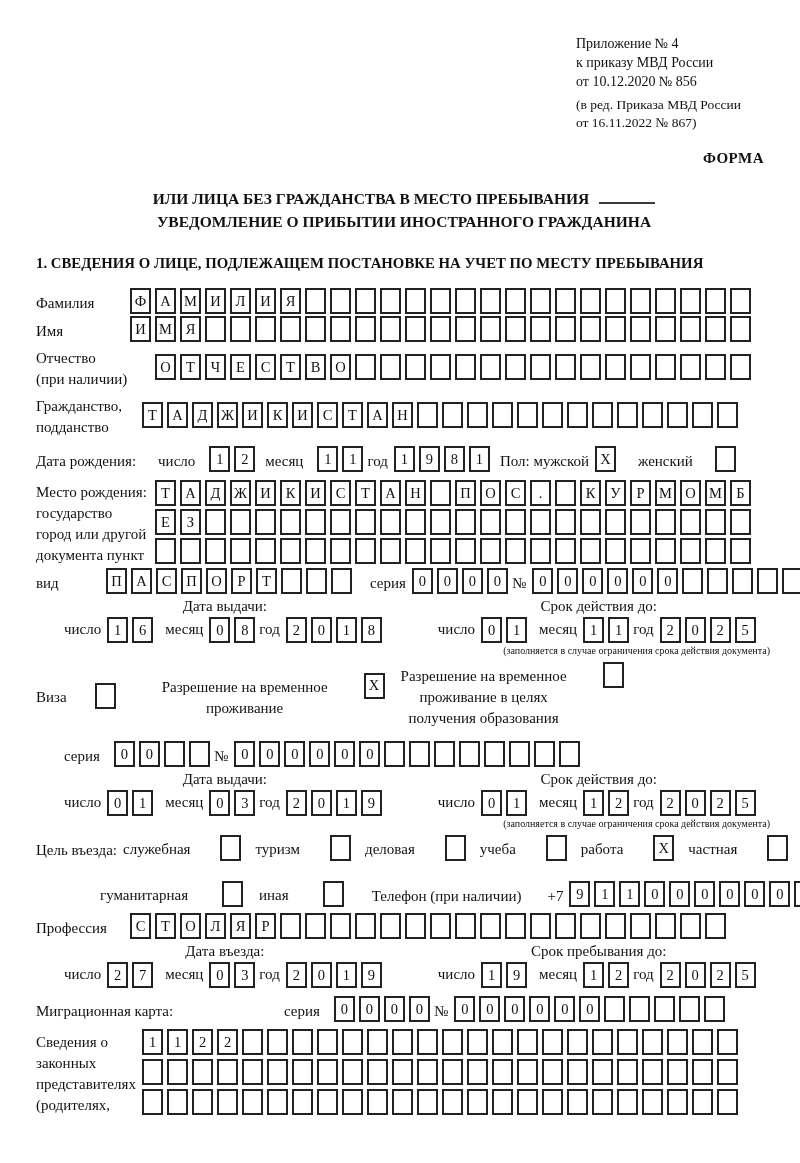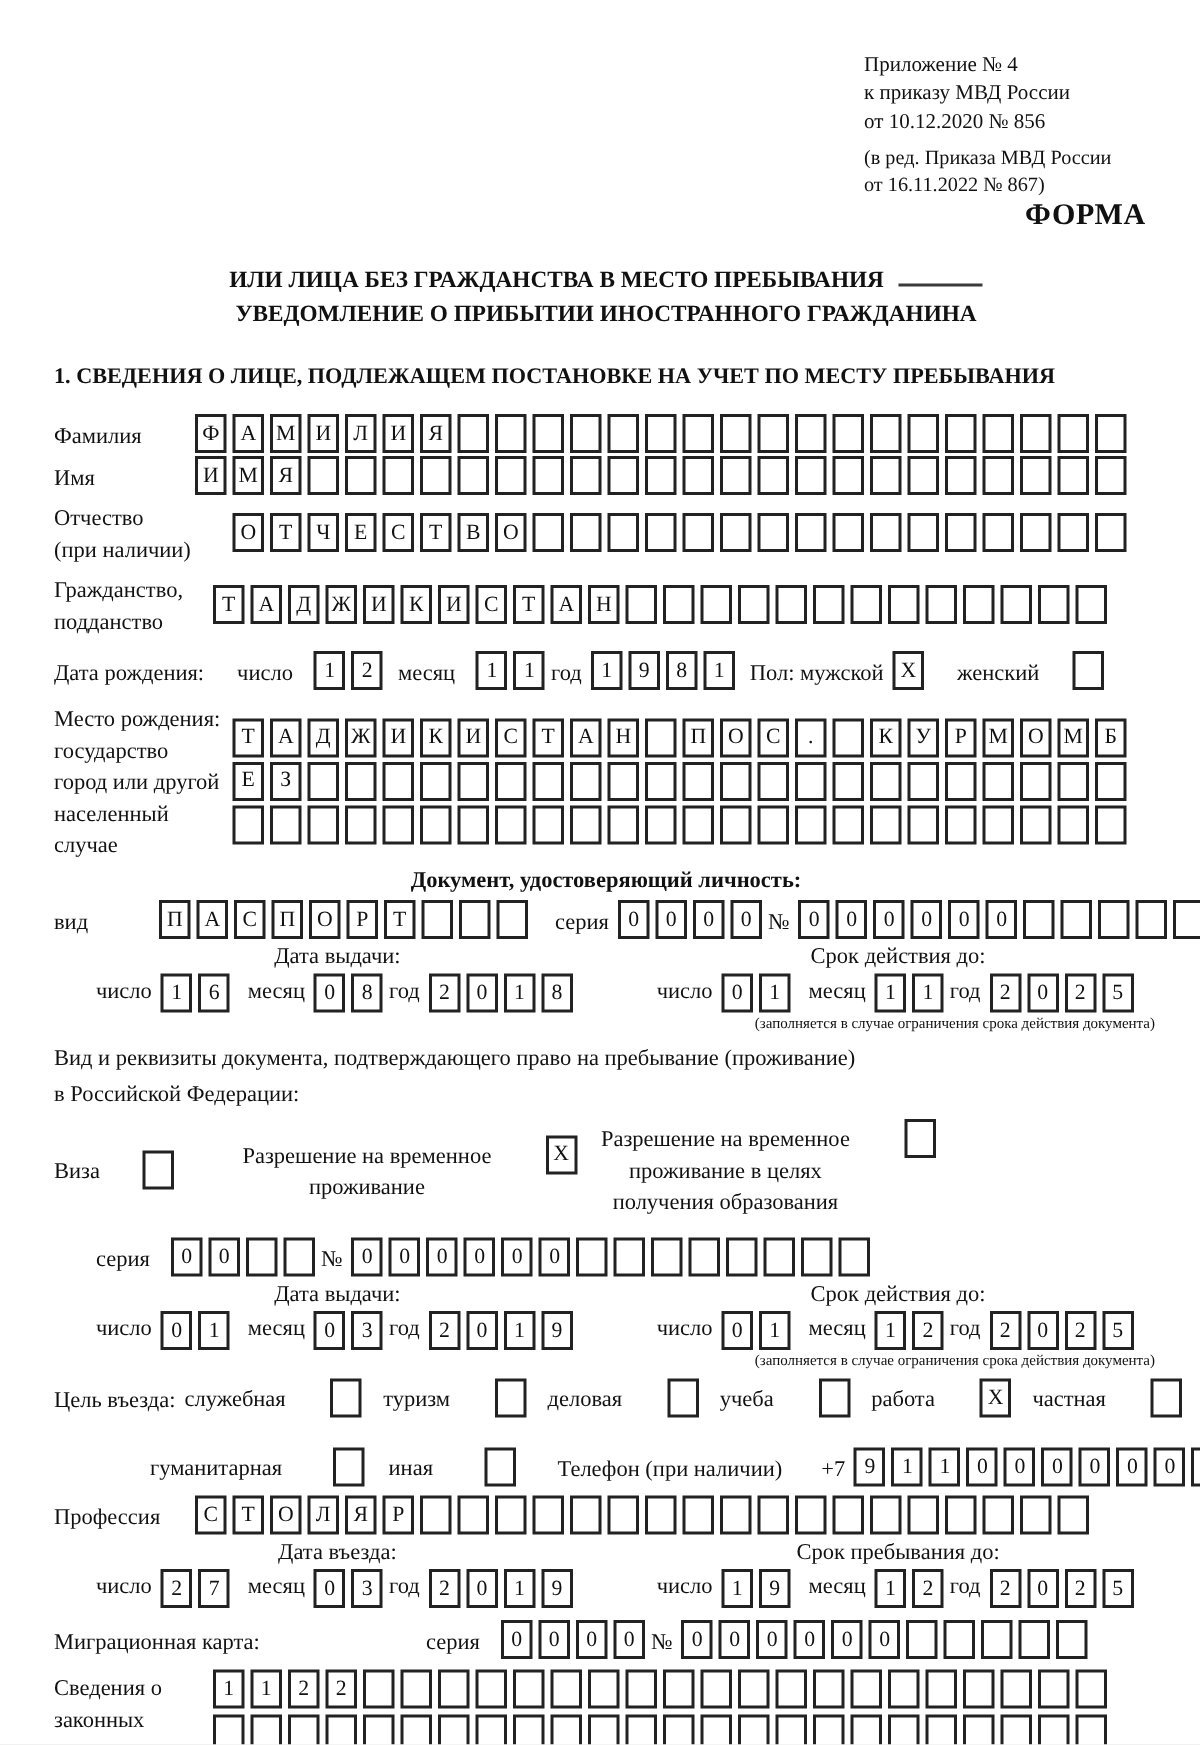--- a/index.html
+++ b/index.html
@@ -1,21 +1,21 @@
 <!DOCTYPE html>
 <html><head>
 <meta charset="utf-8">
 <style>
   html,body{margin:0;padding:0;background:#e8e8e8;}
   .page{width:800px;height:1163px;margin:0 auto;background:#ffffff;color:#111;
         font-family:"Liberation Serif",serif;box-sizing:border-box;
         padding:34px 28px 0 36px;overflow:hidden;}
   .top-right{margin-left:auto;width:196px;font-size:14px;line-height:19px;}
   .amend{font-size:13.5px;line-height:18px;margin-top:5px;}
-  .forma{text-align:right;font-weight:bold;font-size:20px;padding-right:8px;letter-spacing:.5px;}
+  .forma{text-align:right;font-weight:bold;font-size:15px;margin-top:18px;padding-right:8px;letter-spacing:.5px;}
   .title{text-align:center;font-weight:bold;font-size:15.5px;line-height:23px;margin-top:20px;}
   .blank-line{display:inline-block;width:56px;border-bottom:2px solid #3a3a3a;height:13px;margin-left:10px;}
   .sec-head{font-weight:bold;font-size:14.8px;margin-top:22px;margin-bottom:16px;}
   .row{display:flex;align-items:center;margin-bottom:2px;}
   .lab{font-size:15px;line-height:21px;padding-top:4px;flex:none;}
   .cells{display:flex;flex:none;}
   .cell{display:inline-flex;align-items:center;justify-content:center;flex:none;
         width:21px;height:26px;box-sizing:border-box;border:2px solid #222;
         margin-right:4px;font-size:14.5px;background:#fff;}
   .cbx{margin-right:0;}
@@ -213,21 +213,21 @@
     <div class="lab">женский</div>
       <div class="gap22"></div>
     <span class="cell cbx"></span>
   </div>
 
   <div class="row" style="margin-top:6px">
     <div class="lab" style="width:119px">
       <div>Место рождения:</div>
       <div>государство</div>
       <div>город или другой</div>
-      <div>населенный случае</div>
+      <div>документа пункт</div>
     </div>
     <div>
       <div class="cells" style="margin-bottom:3px">
           <span class="cell">Т</span>
           <span class="cell">А</span>
           <span class="cell">Д</span>
           <span class="cell">Ж</span>
           <span class="cell">И</span>
           <span class="cell">К</span>
           <span class="cell">И</span>
@@ -297,21 +297,20 @@
           <span class="cell"></span>
           <span class="cell"></span>
           <span class="cell"></span>
           <span class="cell"></span>
           <span class="cell"></span>
           <span class="cell"></span>
         </div>
     </div>
   </div>
 
-  <div class="center-bold">Документ, удостоверяющий личность:</div>
   <div class="row">
     <div class="lab" style="width:70px">вид</div>
     <div class="cells">
         <span class="cell">П</span>
         <span class="cell">А</span>
         <span class="cell">С</span>
         <span class="cell">П</span>
         <span class="cell">О</span>
         <span class="cell">Р</span>
         <span class="cell">Т</span>
@@ -386,24 +385,20 @@
             <span class="cell">2</span>
             <span class="cell">0</span>
             <span class="cell">2</span>
             <span class="cell">5</span>
           </span>
       </div>
     </div>
   </div>
   <div class="note">(заполняется в случае ограничения срока действия документа)</div>
 
-  <div class="intro">
-    <div>Вид и реквизиты документа, подтверждающего право на пребывание (проживание)</div>
-    <div>в Российской Федерации:</div>
-  </div>
 
   <div class="row" style="margin-top:4px">
     <div class="opt">
       <div class="opt-lab">Виза</div>
       <span class="cell cbx" style="margin-left:4px"></span>
     </div>
     <div style="width:22px;flex:none"></div>
     <div style="width:24px;flex:none"></div>
     <div class="opt">
       <div class="opt-lab c">

